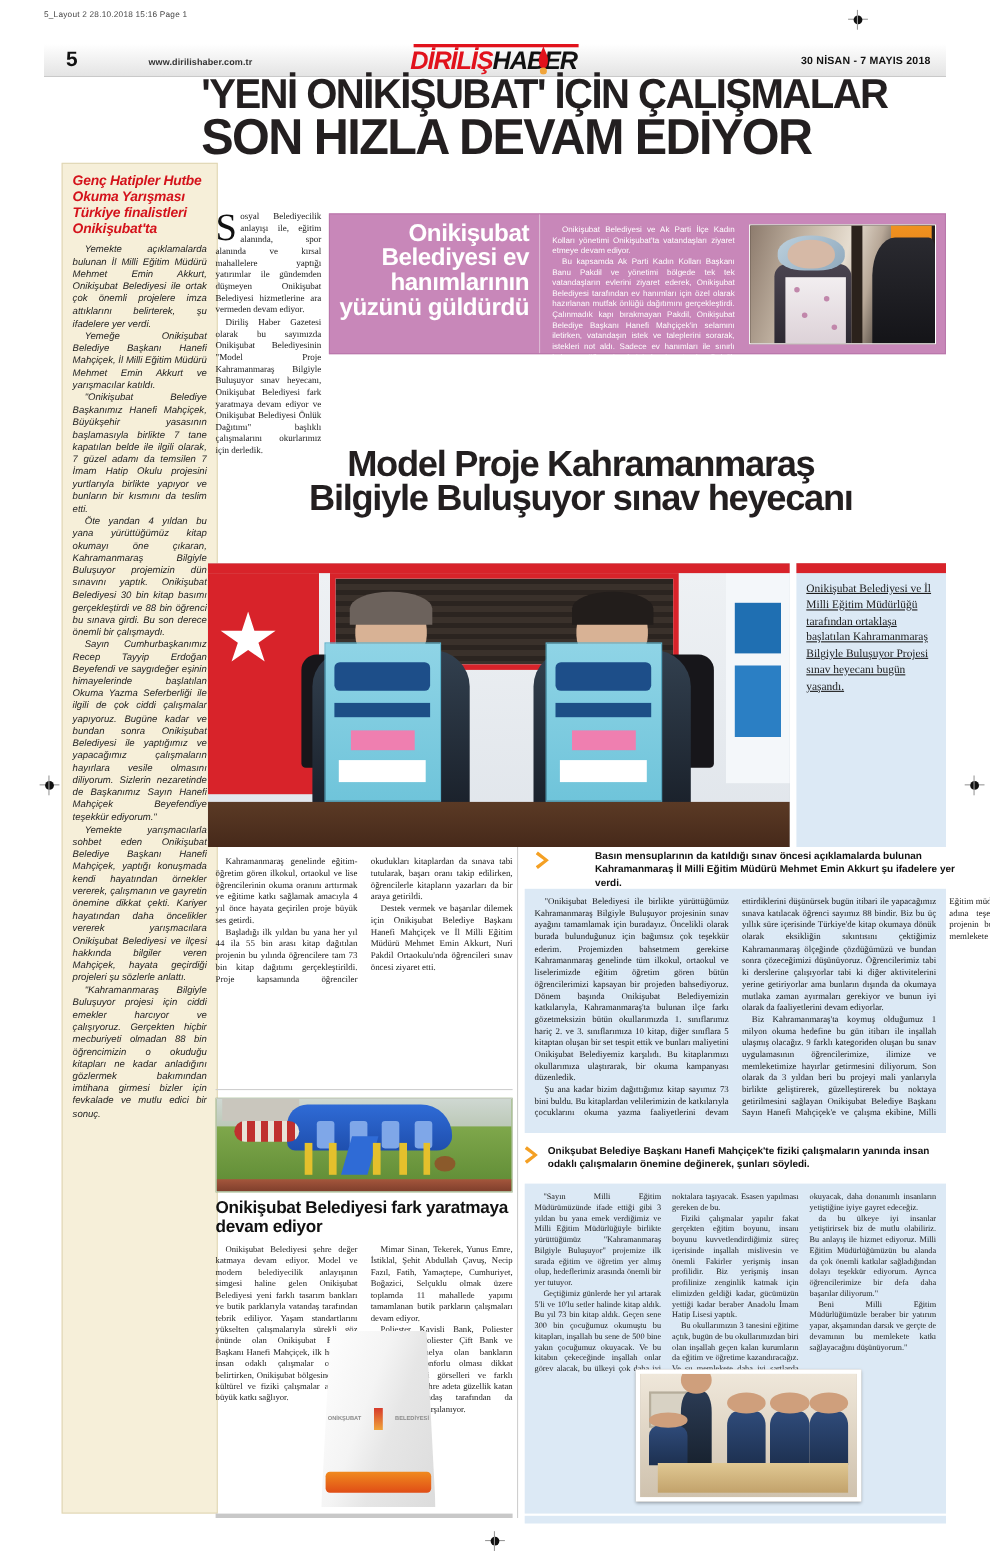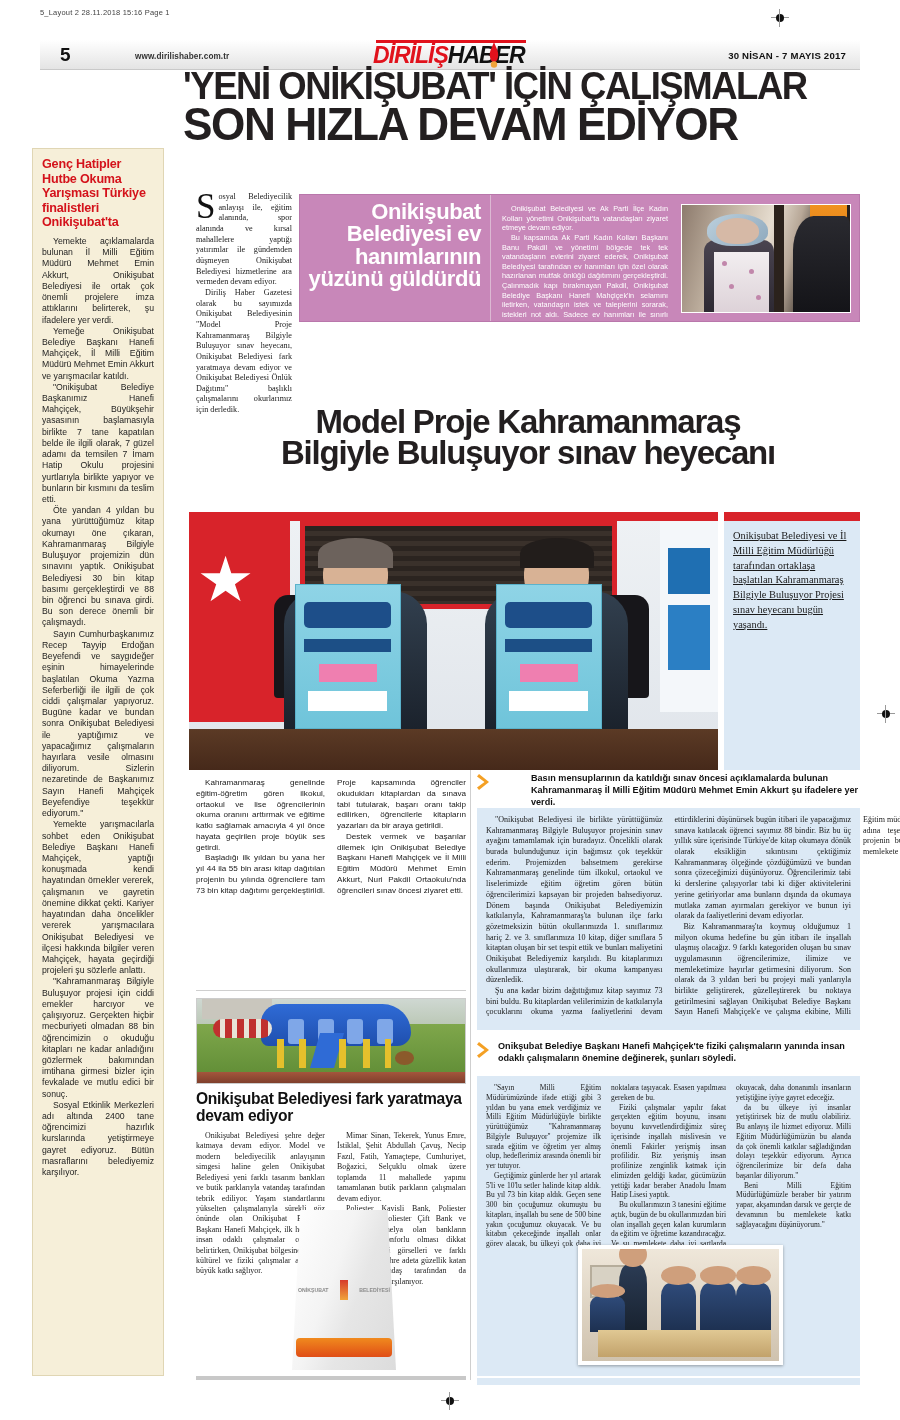--- a/index.html
+++ b/index.html
@@ -75,22 +75,22 @@
     font-family:"Liberation Sans", sans-serif;
     font-weight:bold; color:#231f20;
     line-height:.86; letter-spacing:-1.5px;
     transform: scaleX(0.96); transform-origin:left top;
   }
   .main-head .l1 { font-size:38px; display:block; white-space:nowrap; }
   .main-head .l2 { font-size:46px; display:block; white-space:nowrap; margin-top:2px; }
 
   
   .sidebar {
-    position:absolute; left:32px; top:148px; width:132px; height:1228px;
-    background:#f6efd9; border:1px solid #e0d6b4; padding:8px 9px;
+    position:absolute; left:56px; top:148px; width:142px; height:1228px;
+    background:#f6efd9; border:1px solid #e0d6b4; padding:8px 9px;font-style:italic;
   }
   .sb-head {
     font-family:"Liberation Sans", sans-serif;
     font-weight:bold; font-size:12.6px; color:#d4121b;
     line-height:1.16; letter-spacing:-.2px; margin-bottom:6px;
   }
   .sb-lead {
     font-family:"Liberation Serif", serif;
     font-size:9.6px; line-height:1.33; color:#2b2b2b;
     text-decoration:underline; text-align:justify; margin-bottom:7px;
@@ -234,35 +234,35 @@
     font-size:10.4px; line-height:1.42; color:#1a1a1a;
     text-decoration:underline;
   }
 
   
   .midcols {
     position:absolute; left:196px; top:778px; width:270px; height:196px;
     column-count:2; column-gap:12px;
   }
   .midcols p {
-    font-family:Liberation Sans, sans-serif;
+    font-family:Liberation Serif, serif;
     font-size:8.1px; line-height:1.33; color:#1a1a1a;
     text-align:justify; text-indent:9px;
   }
 
   
   .callout {
     position:absolute; display:flex; align-items:flex-start; gap:7px;
   }
   .callout .chev { width:14px; flex:0 0 14px; padding-top:1px; }
   .callout .txt {
     font-family:"Liberation Sans", sans-serif;
     font-weight:bold; font-size:9.1px; line-height:1.33; color:#111;
   }
-  #callout1 { left:477px; top:772px; width:383px;gap:40px; }
+  #callout1 { left:487px; top:772px; width:383px;gap:40px; }
   #callout2 { left:477px; top:1040px; width:383px; }
 
   .qbox1 {
     position:absolute; left:477px; top:808px; width:383px; height:222px;
     background:#dce9f5; padding:7px 9px;
     column-count:2; column-gap:12px;
   }
   .qbox1 p {
     font-family:"Liberation Serif", serif;
     font-size:8.05px; line-height:1.33; color:#1a1a1a;
@@ -364,21 +364,21 @@
   }
 
   .vrule { position:absolute; background:#cfcfcf; width:1px; }
   .hrule { position:absolute; background:#cfcfcf; height:1px; }
 </style>
 </head>
 <body>
 
 <div class="page">
 
-  <div class="slug">5_Layout 2  28.11.2018  15:16  Page 1</div>
+  <div class="slug">5_Layout 2  28.10.2018  15:16  Page 1</div>
   <div class="reg-mark reg-top">
       <div class="reg-dot"></div>
     </div>
   <div class="reg-mark reg-bottom">
       <div class="reg-dot"></div>
     </div>
   <div class="reg-mark reg-left">
       <div class="reg-dot"></div>
     </div>
   <div class="reg-mark reg-right">
@@ -389,39 +389,38 @@
     <div class="pageno">5</div>
     <div class="weburl">www.dirilishaber.com.tr</div>
     <div class="logo-bar"></div>
     <div class="logo">
       <span class="red">DİRİLİŞ</span><span class="blk">HABER</span>
     </div>
     <svg class="logo-flame" viewBox="0 0 14 26">
       <path d="M7 0 C9 6 12 9 11 15 C10.4 19 8.6 20 7 20 C5.4 20 3.6 19 3 15 C2 9 5 6 7 0 Z" fill="#e1121c"></path>
       <ellipse cx="7" cy="22.5" rx="3.2" ry="3.2" fill="#f0a43a"></ellipse>
     </svg>
-    <div class="dateline">30 NİSAN - 7 MAYIS 2017</div>
+    <div class="dateline">30 NİSAN - 7 MAYIS 2018</div>
   </div>
 
   <div class="main-head">
     <span class="l1">'YENİ ONİKİŞUBAT' İÇİN ÇALIŞMALAR</span>
     <span class="l2">SON HIZLA DEVAM EDİYOR</span>
   </div>
 
   <div class="sidebar">
     <div class="sb-head">Genç Hatipler Hutbe Okuma Yarışması Türkiye finalistleri Onikişubat'ta</div>
     <div class="sb-body">
       <p>Yemekte açıklamalarda bulunan İl Milli Eğitim Müdürü Mehmet Emin Akkurt, Onikişubat Belediyesi ile ortak çok önemli projelere imza attıklarını belirterek, şu ifadelere yer verdi.</p>
       <p>Yemeğe Onikişubat Belediye Başkanı Hanefi Mahçiçek, İl Milli Eğitim Müdürü Mehmet Emin Akkurt ve yarışmacılar katıldı.</p>
       <p>"Onikişubat Belediye Başkanımız Hanefi Mahçiçek, Büyükşehir yasasının başlamasıyla birlikte 7 tane kapatılan belde ile ilgili olarak, 7 güzel adamı da temsilen 7 İmam Hatip Okulu projesini yurtlarıyla birlikte yapıyor ve bunların bir kısmını da teslim etti.</p>
       <p>Öte yandan 4 yıldan bu yana yürüttüğümüz kitap okumayı öne çıkaran, Kahramanmaraş Bilgiyle Buluşuyor projemizin dün sınavını yaptık. Onikişubat Belediyesi 30 bin kitap basımı gerçekleştirdi ve 88 bin öğrenci bu sınava girdi. Bu son derece önemli bir çalışmaydı.</p>
       <p>Sayın Cumhurbaşkanımız Recep Tayyip Erdoğan Beyefendi ve saygıdeğer eşinin himayelerinde başlatılan Okuma Yazma Seferberliği ile ilgili de çok ciddi çalışmalar yapıyoruz. Bugüne kadar ve bundan sonra Onikişubat Belediyesi ile yaptığımız ve yapacağımız çalışmaların hayırlara vesile olmasını diliyorum. Sizlerin nezaretinde de Başkanımız Sayın Hanefi Mahçiçek Beyefendiye teşekkür ediyorum."</p>
       <p>Yemekte yarışmacılarla sohbet eden Onikişubat Belediye Başkanı Hanefi Mahçiçek, yaptığı konuşmada kendi hayatından örnekler vererek, çalışmanın ve gayretin önemine dikkat çekti. Kariyer hayatından daha öncelikler vererek yarışmacılara Onikişubat Belediyesi ve ilçesi hakkında bilgiler veren Mahçiçek, hayata geçirdiği projeleri şu sözlerle anlattı.</p>
       <p>"Kahramanmaraş Bilgiyle Buluşuyor projesi için ciddi emekler harcıyor ve çalışıyoruz. Gerçekten hiçbir mecburiyeti olmadan 88 bin öğrencimizin o okuduğu kitapları ne kadar anladığını gözlermek bakımından imtihana girmesi bizler için fevkalade ve mutlu edici bir sonuç.</p>
-      <p>Sosyal Etkinlik Merkezleri adı altında 2400 tane öğrencimizi hazırlık kurslarında yetiştirmeye gayret ediyoruz. Bütün masraflarını belediyemiz karşılıyor.</p>
     </div>
   </div>
 
   <div class="intro">
     <p class="first">Sosyal Belediyecilik anlayışı ile, eğitim alanında, spor alanında ve kırsal mahallelere yaptığı yatırımlar ile gündemden düşmeyen Onikişubat Belediyesi hizmetlerine ara vermeden devam ediyor.</p>
     <p>Diriliş Haber Gazetesi olarak bu sayımızda Onikişubat Belediyesinin "Model Proje Kahramanmaraş Bilgiyle Buluşuyor sınav heyecanı, Onikişubat Belediyesi fark yaratmaya devam ediyor ve Onikişubat Belediyesi Önlük Dağıtımı" başlıklı çalışmalarını okurlarımız için derledik.</p>
   </div>
 
   <div class="pinkbox">
     <div class="ttl">Onikişubat Belediyesi ev hanımlarının yüzünü güldürdü</div>

